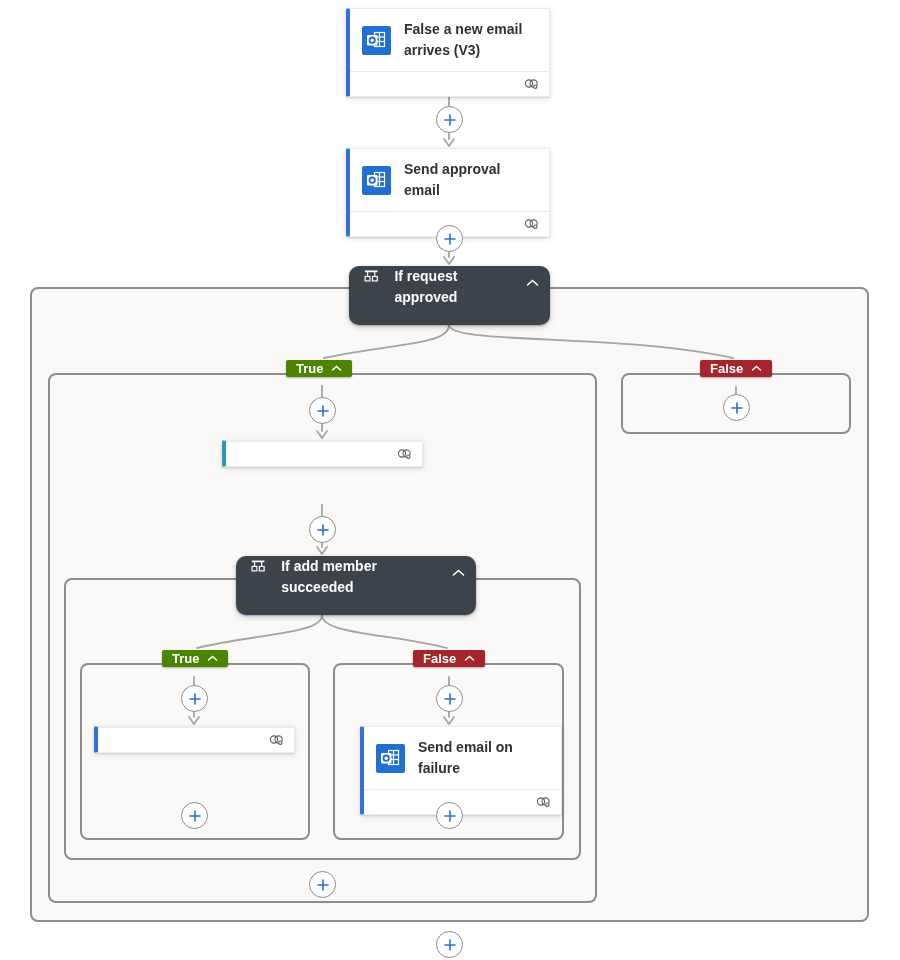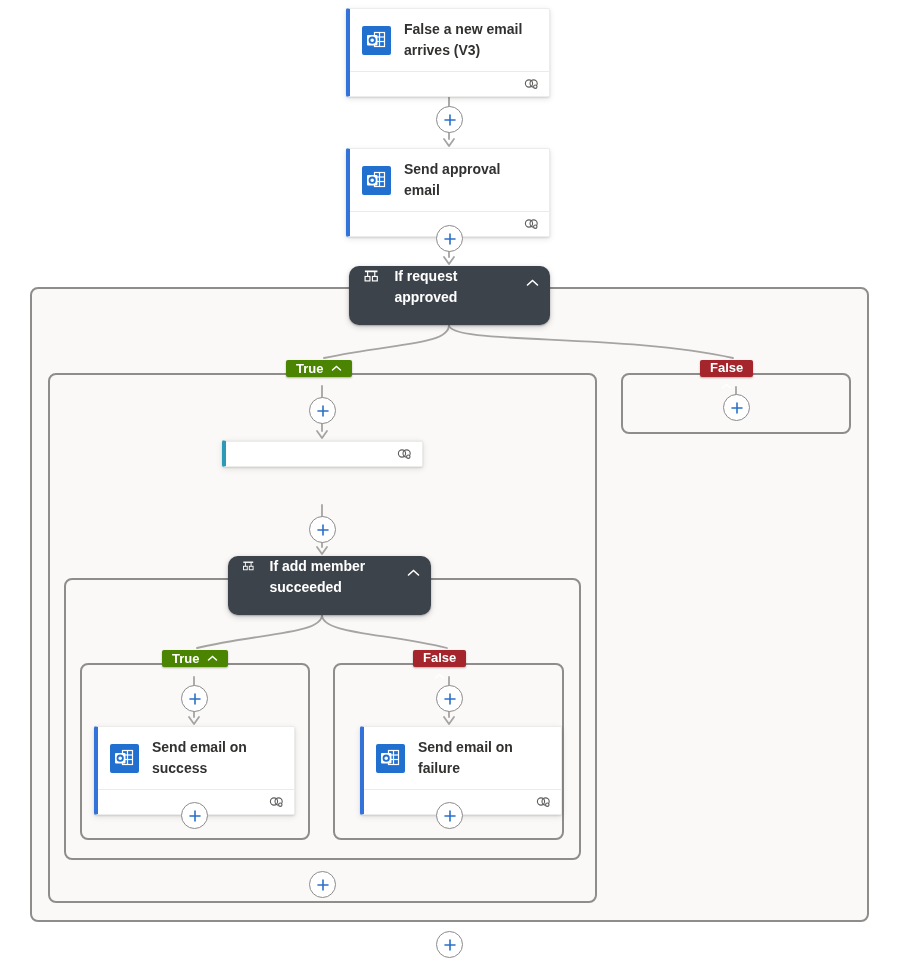--- a/index.html
+++ b/index.html
@@ -37,21 +37,21 @@
   }
   .cond-title{font-size:14px;font-weight:bold;line-height:21px;}
   .cond-chevron{position:absolute;right:11px;top:13px;line-height:0;cursor:pointer;}
   
   .badge{
     position:absolute;height:17px;display:inline-flex;align-items:center;gap:8px;
     padding:0 10px;color:#fff;font-size:13px;font-weight:bold;border-radius:2px;
     box-shadow:0 1px 2px rgba(0,0,0,.3);cursor:pointer;white-space:nowrap;
   }
   .badge-true{background:#4a8400;}
-  .badge-false{background:#a4262c;flex-direction:column;}
+  .badge-false{background:#a4262c;}
   .badge .chev{line-height:0;}
   
   .plus{
     position:absolute;width:25px;height:25px;border-radius:50%;background:#fff;
     border:1px solid #8b8b8b;box-sizing:content-box;display:flex;align-items:center;
     justify-content:center;cursor:pointer;
   }
   .conn-icon{line-height:0;}
 </style>
 </head>
@@ -179,21 +179,21 @@
       <svg class="conn-icon" width="15" height="12" viewBox="0 0 15 12">
         <g stroke="#605e5c" stroke-width="1.1" fill="none">
           <circle cx="5" cy="5.5" r="3.6"></circle>
           <circle cx="9.6" cy="5.5" r="3.6"></circle>
           <circle cx="11.3" cy="8.7" r="1.7" fill="#ffffff"></circle>
         </g>
       </svg>
     </div>
   </div>
 
-  <div class="cond" style="left:228px;top:556px;width:203px;">
+  <div class="cond" style="left:236px;top:556px;width:240px;">
     <svg width="19" height="19" viewBox="0 0 19 19">
       <g stroke="#fff" fill="none">
         <path d="M3 5.2 H16" stroke-width="1.8"></path>
         <path d="M5.8 5.2 V10.5 M13.2 5.2 V10.5" stroke-width="1.2"></path>
         <rect x="3.2" y="10.5" width="5" height="4.6" stroke-width="1.2"></rect>
         <rect x="10.8" y="10.5" width="5" height="4.6" stroke-width="1.2"></rect>
       </g>
     </svg>
     <span class="cond-title">If add member succeeded</span>
     <span class="cond-chevron">
@@ -214,34 +214,20 @@
   <div class="badge badge-false" style="left:413px;top:650px;">
     <span>False</span>
     <span class="chev">
       <svg width="11" height="7" viewBox="0 0 11 7">
           <path d="M1.5 5 L5.5 1.5 L9.5 5" stroke="#fff" stroke-width="1.5" fill="none" stroke-linecap="round"></path>
         </svg>
     </span>
   </div>
 
   <div class="card" style="left:94px;top:726px;width:201px;">
-    <div class="card-head">
-      <svg class="app-icon" viewBox="0 0 29 29">
-        <rect width="29" height="29" rx="2" fill="#2170d0"></rect>
-        <g stroke="#fff" stroke-width="1.2" fill="none">
-          <rect x="12.5" y="6.5" width="10" height="14"></rect>
-          <line x1="12.5" y1="11" x2="22.5" y2="11"></line>
-          <line x1="12.5" y1="15.5" x2="22.5" y2="15.5"></line>
-          <line x1="17.5" y1="6.5" x2="17.5" y2="20.5"></line>
-        </g>
-        <rect x="5" y="9" width="10.5" height="10.5" rx="1" fill="#fff"></rect>
-        <circle cx="10.2" cy="14.2" r="2.7" stroke="#2170d0" stroke-width="1.8" fill="none"></circle>
-      </svg>
-      <span class="card-title">Send email on success</span>
-    </div>
     <div class="card-foot">
       <svg class="conn-icon" width="15" height="12" viewBox="0 0 15 12">
         <g stroke="#605e5c" stroke-width="1.1" fill="none">
           <circle cx="5" cy="5.5" r="3.6"></circle>
           <circle cx="9.6" cy="5.5" r="3.6"></circle>
           <circle cx="11.3" cy="8.7" r="1.7" fill="#ffffff"></circle>
         </g>
       </svg>
     </div>
   </div>

